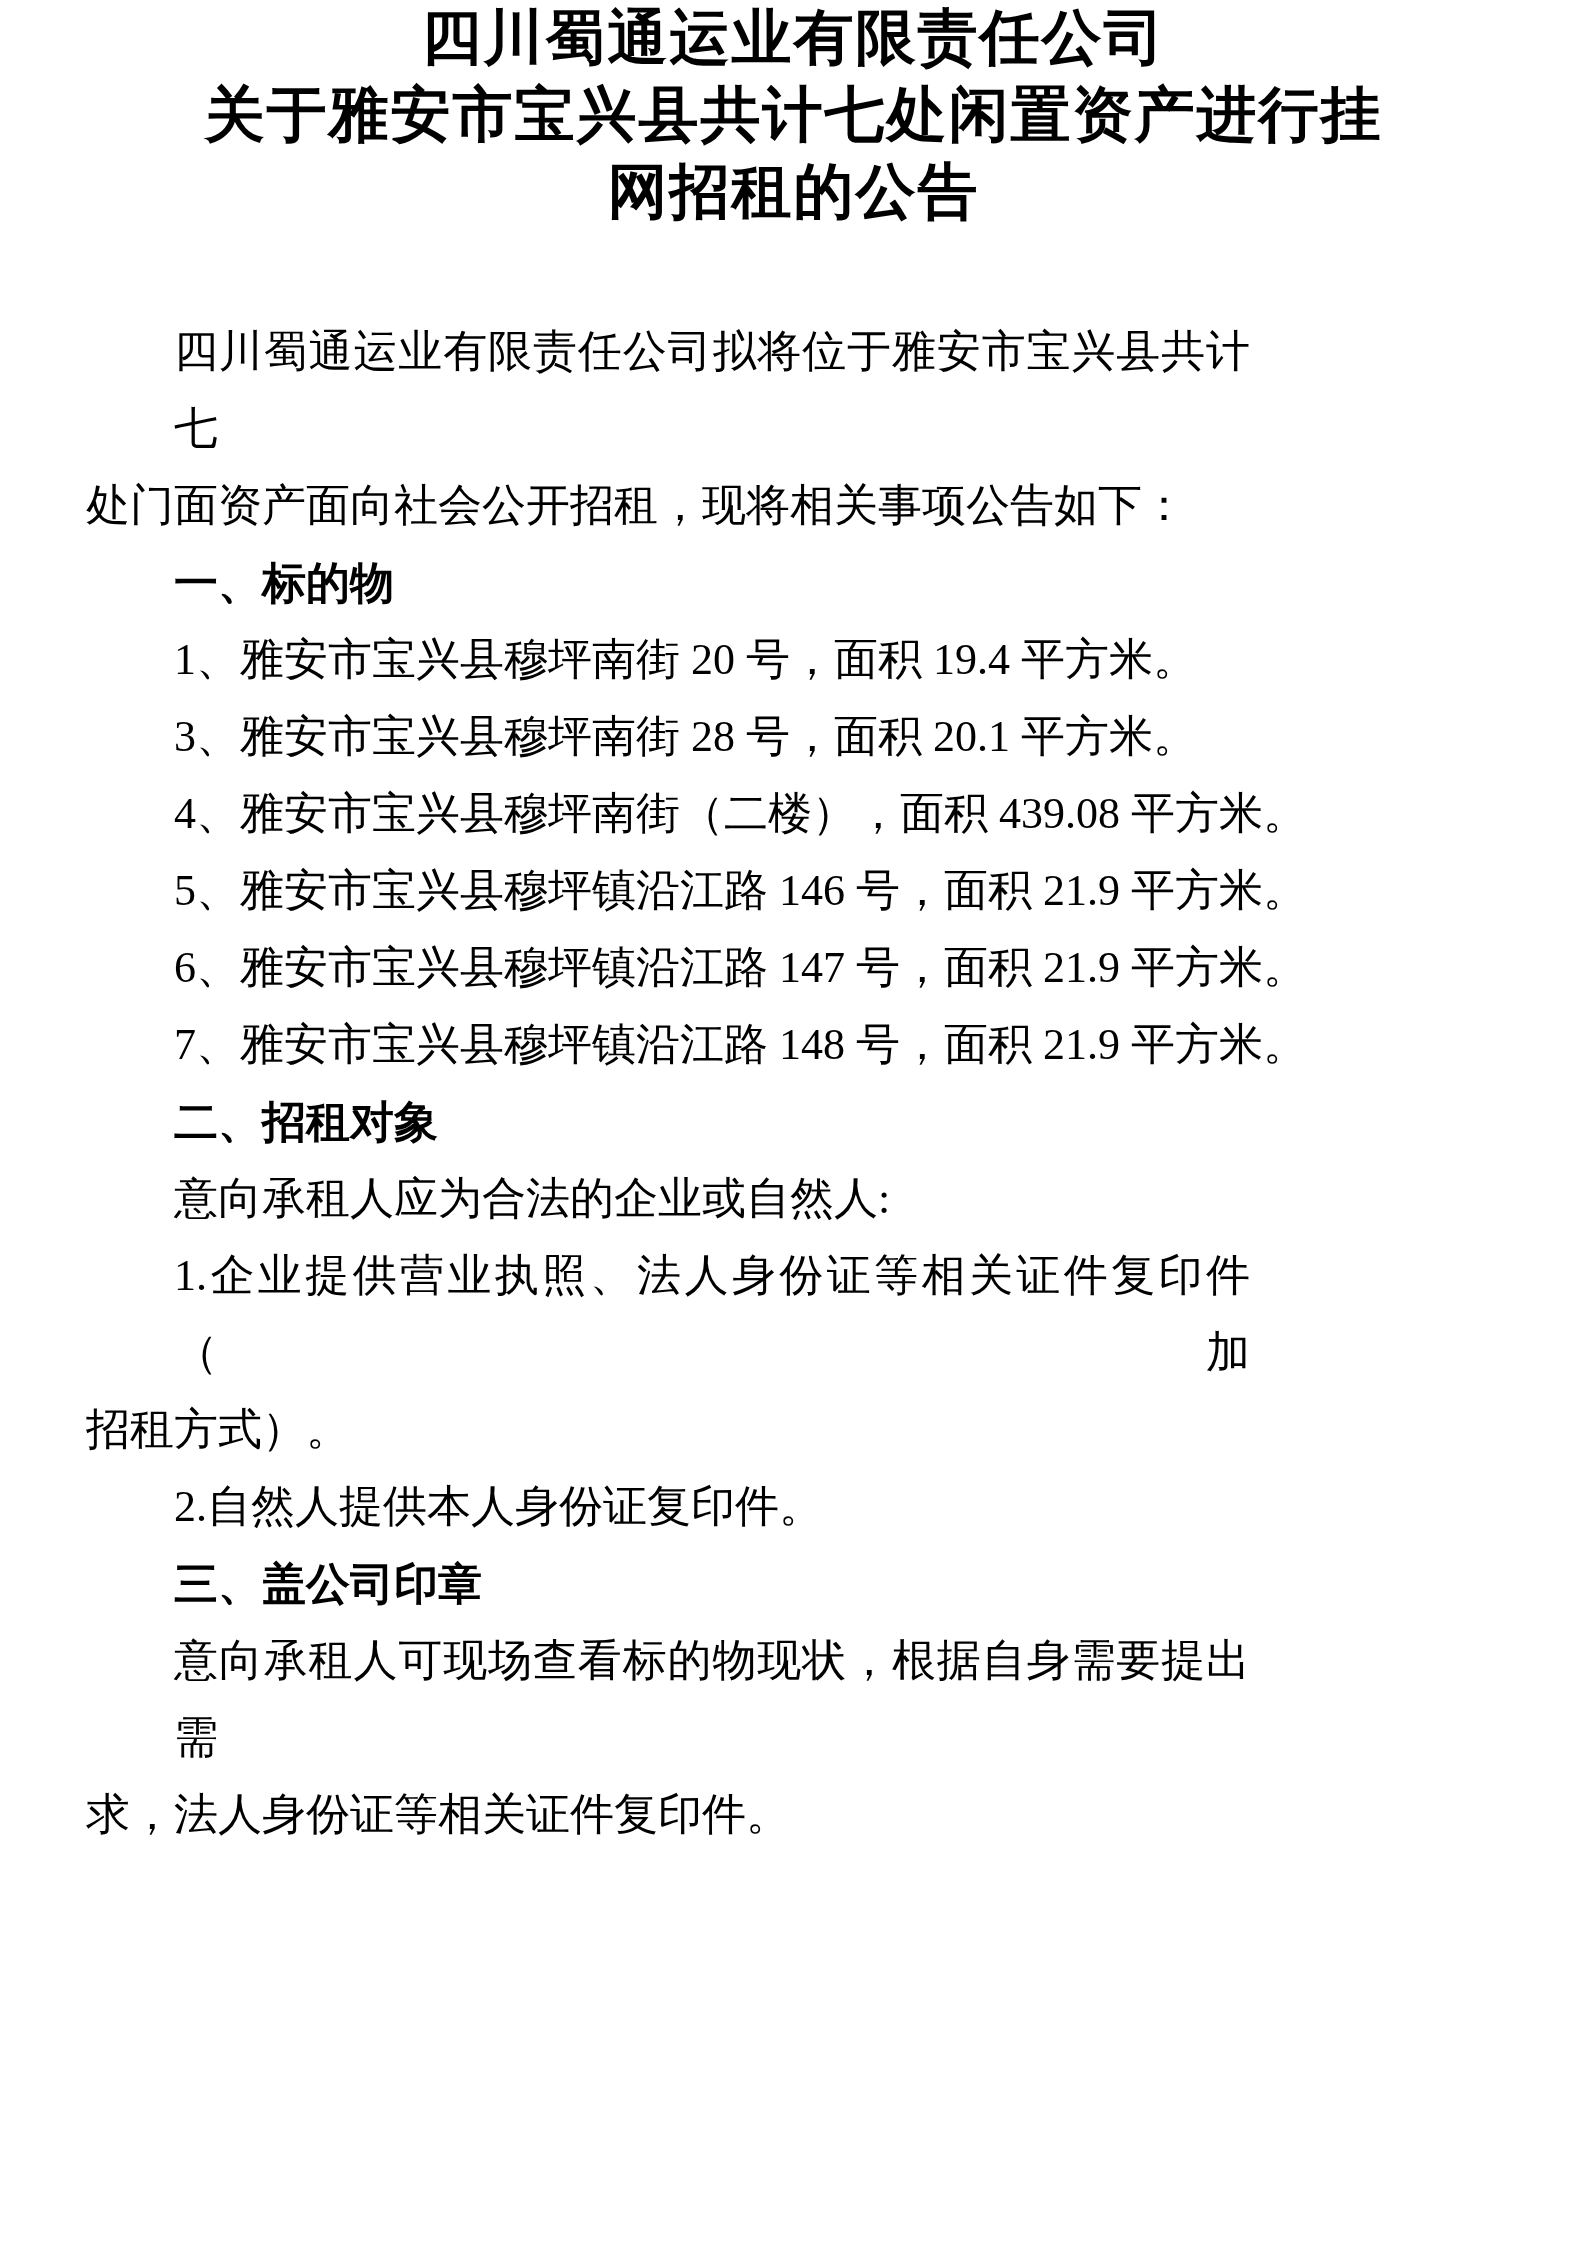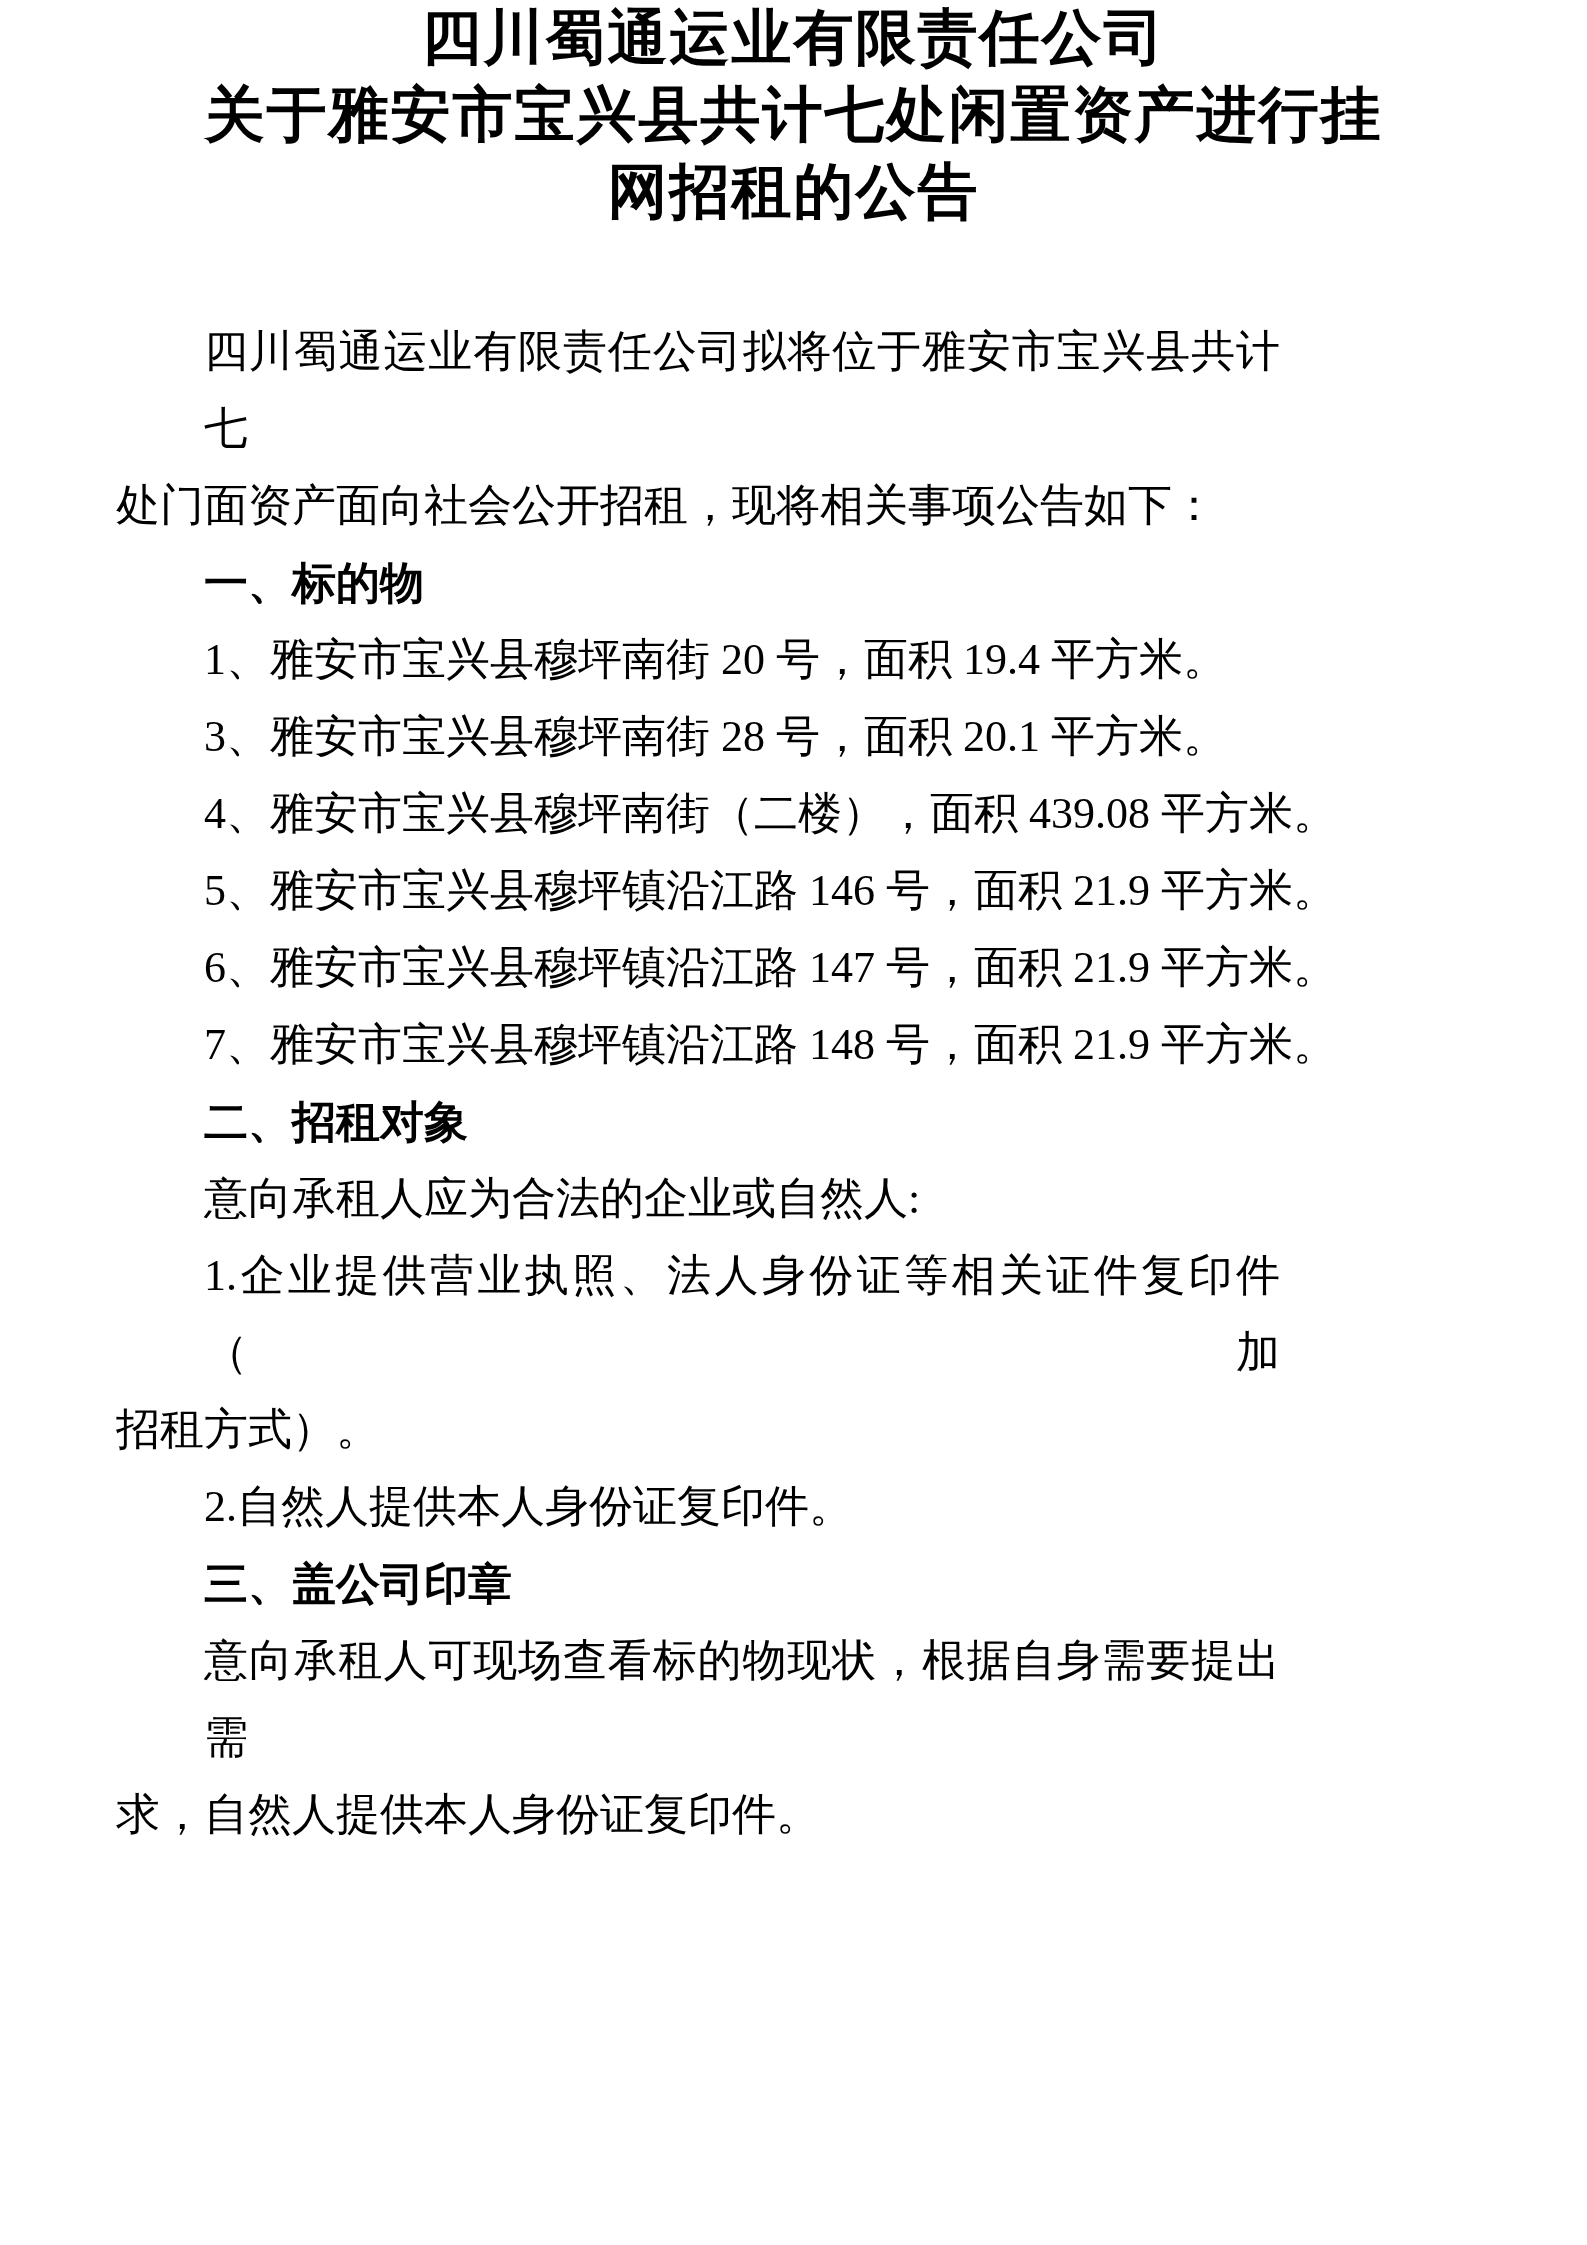--- a/index.html
+++ b/index.html
@@ -17,21 +17,21 @@
     font-family: "Liberation Serif", "DejaVu Serif", serif;
   }
   .title-block {
     text-align: center;
     font-weight: bold;
     font-size: 60px;
     line-height: 77px;
     letter-spacing: 2px;
   }
   .content {
-    margin-left: 116px;
+    margin-left: 86px;
     width: 1164px;
     margin-top: 82px;
     font-size: 44px;
     line-height: 77px;
   }
   .l {
     white-space: nowrap;
   }
   .just {
     white-space: normal;
@@ -74,17 +74,17 @@
     <div class="l h indent">二、招租对象</div>
 
     <div class="l indent">意向承租人应为合法的企业或自然人:</div>
     <div class="l just indent">1.企业提供营业执照、法人身份证等相关证件复印件（加</div>
     <div class="l">招租方式）。</div>
     <div class="l indent">2.自然人提供本人身份证复印件。</div>
 
     <div class="l h indent">三、盖公司印章</div>
 
     <div class="l just indent">意向承租人可现场查看标的物现状，根据自身需要提出需</div>
-    <div class="l">求，自然人提供本人身份证复印件。</div>
+    <div class="l">求，法人身份证等相关证件复印件。</div>
 
   </div>
 
 </div>
 
 </body></html>

